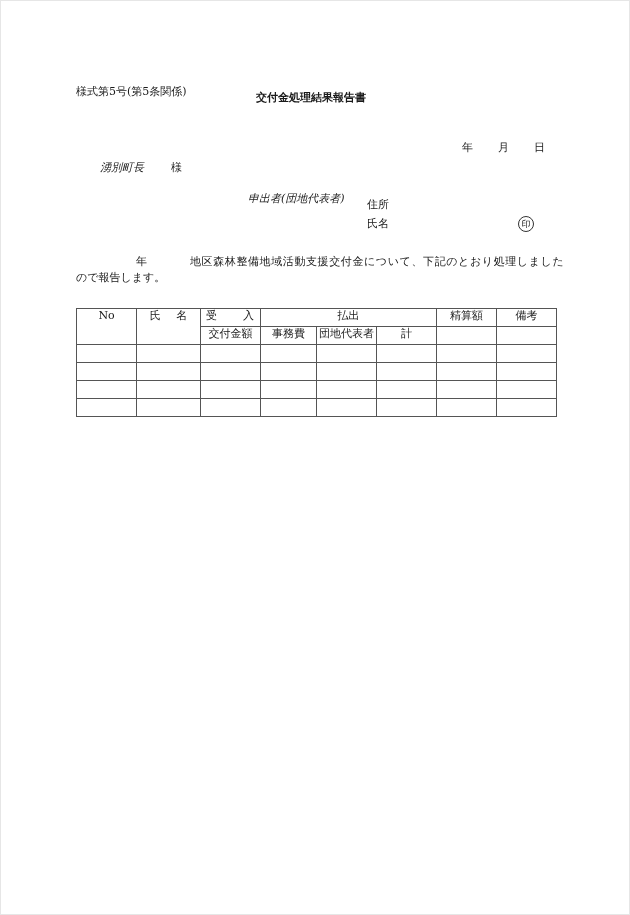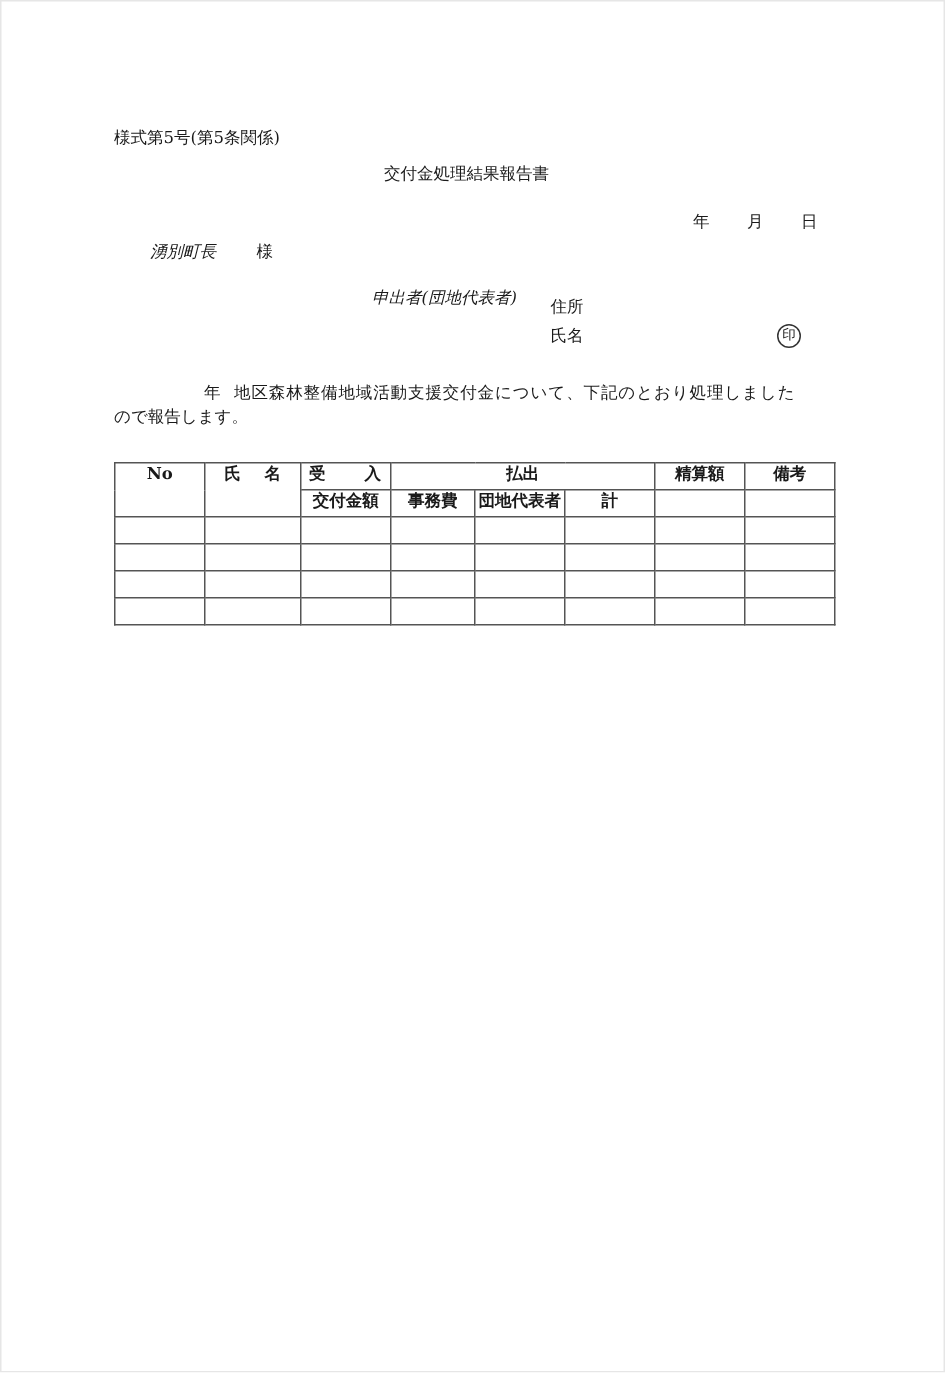--- a/index.html
+++ b/index.html
@@ -25,21 +25,21 @@
       position: absolute;
       left: 76px;
       top: 308px;
       border-collapse: collapse;
       table-layout: fixed;
       width: 481px;
     }
     table.report td, table.report th {
       border: 1px solid #555;
       padding: 0;
-      font-weight: bold;
+      font-weight: normal;
       font-size: 11px;
       height: 17px;
       line-height: 14px;
       vertical-align: top;
       text-align: center;
     }
     .col-no { width: 60px; }
     .col-name { width: 64px; }
     .col-recv { width: 60px; }
     .col-office { width: 56px; }
@@ -59,21 +59,21 @@
       text-align: center;
     }
   </style>
 </head>
 <body>
 
 <div class="page-edge"></div>
 
 <div class="abs" style="left:76px; top:85px;">様式第5号(第5条関係)</div>
 
-<div class="abs" style="left:256px; top:109px;">交付金処理結果報告書</div>
+<div class="abs" style="left:256px; top:91px;font-weight:bold;">交付金処理結果報告書</div>
 
 <div>
   <span class="abs" style="left:462px; top:141px;">年</span>
   <span class="abs" style="left:498px; top:141px;">月</span>
   <span class="abs" style="left:534px; top:141px;">日</span>
 </div>
 
 <div>
   <span class="abs" style="left:100px; top:161px;font-style:italic;">湧別町長</span>
   <span class="abs" style="left:171px; top:161px;">様</span>
@@ -81,21 +81,21 @@
 
 <div>
   <span class="abs" style="left:248px; top:192px;font-style:italic;">申出者(団地代表者)</span>
   <span class="abs" style="left:367px; top:198px;">住所</span>
   <span class="abs" style="left:367px; top:217px;">氏名</span>
   <span class="abs seal" style="left:518px; top:216px;">印</span>
 </div>
 
 <div>
   <span class="abs" style="left:136px; top:255px;">年</span>
-  <span class="abs" style="left:156px; top:255px; letter-spacing:0.6px;">地区森林整備地域活動支援交付金について、下記のとおり処理しました</span>
+  <span class="abs" style="left:190px; top:255px; letter-spacing:0.6px;">地区森林整備地域活動支援交付金について、下記のとおり処理しました</span>
   <span class="abs" style="left:76px; top:271px;">ので報告します。</span>
 </div>
 
 <table class="report">
   <colgroup>
     <col class="col-no">
       <col class="col-name">
       <col class="col-recv">
     <col class="col-office">
       <col class="col-local">

